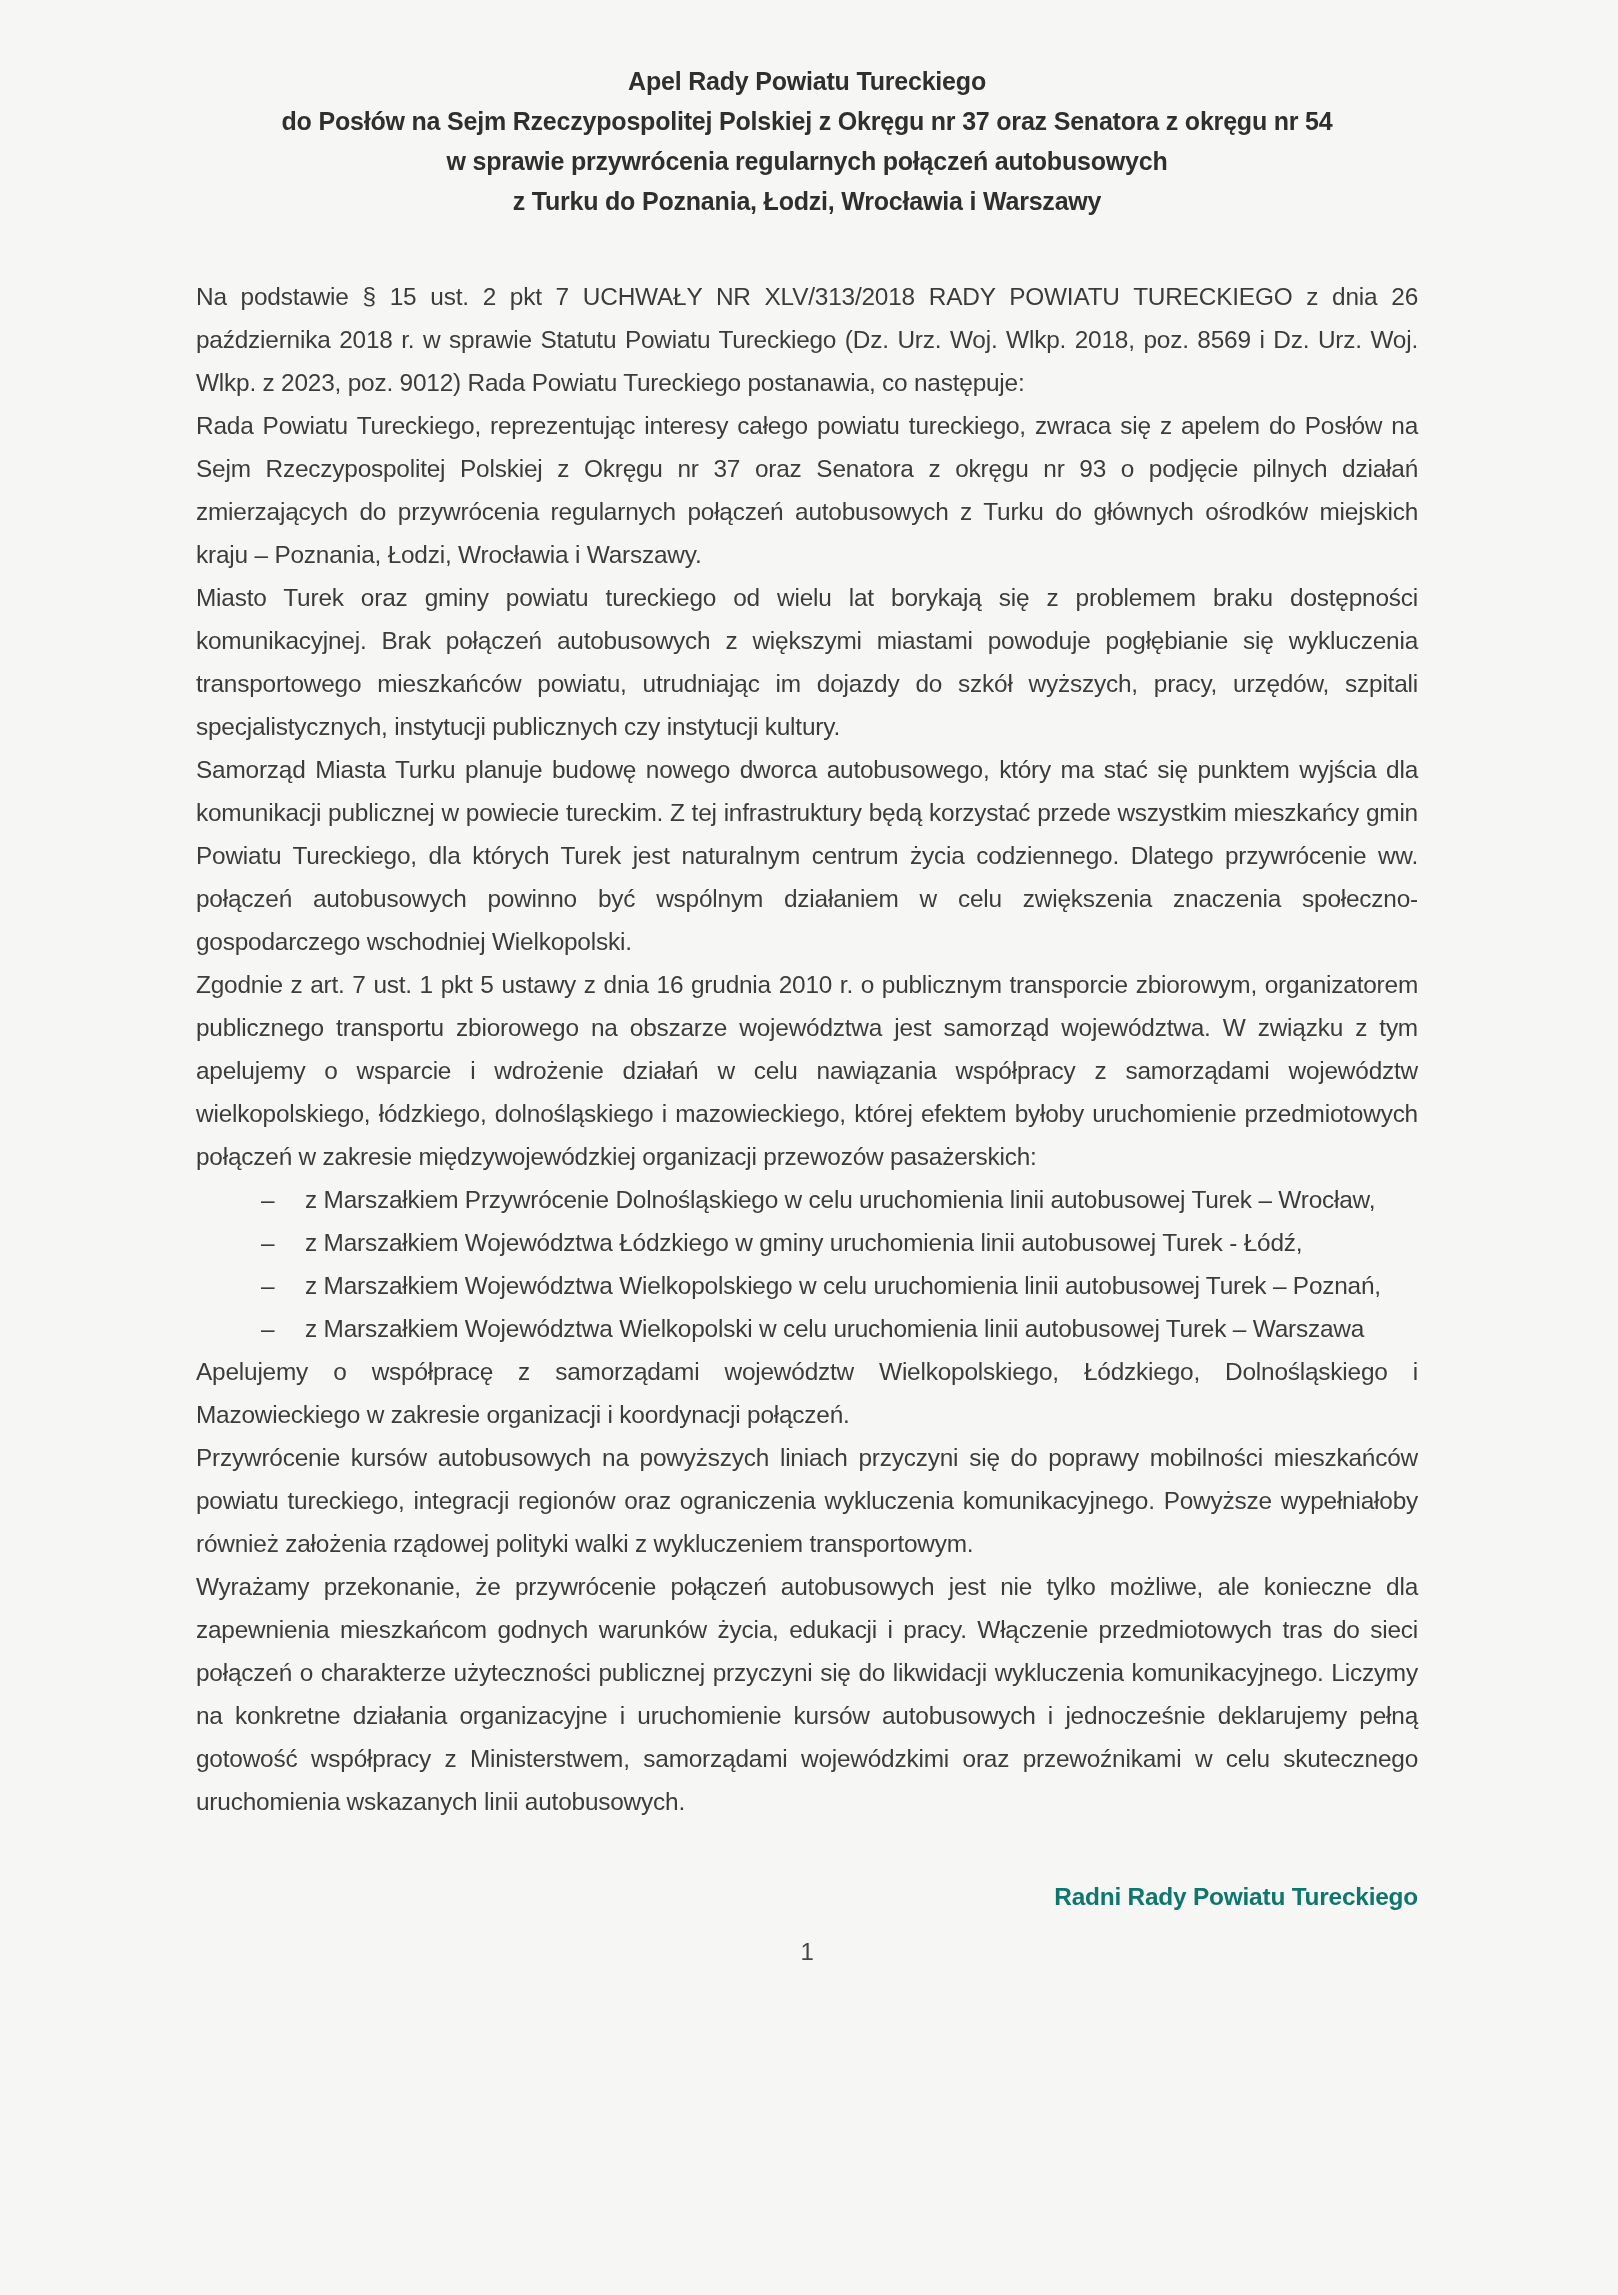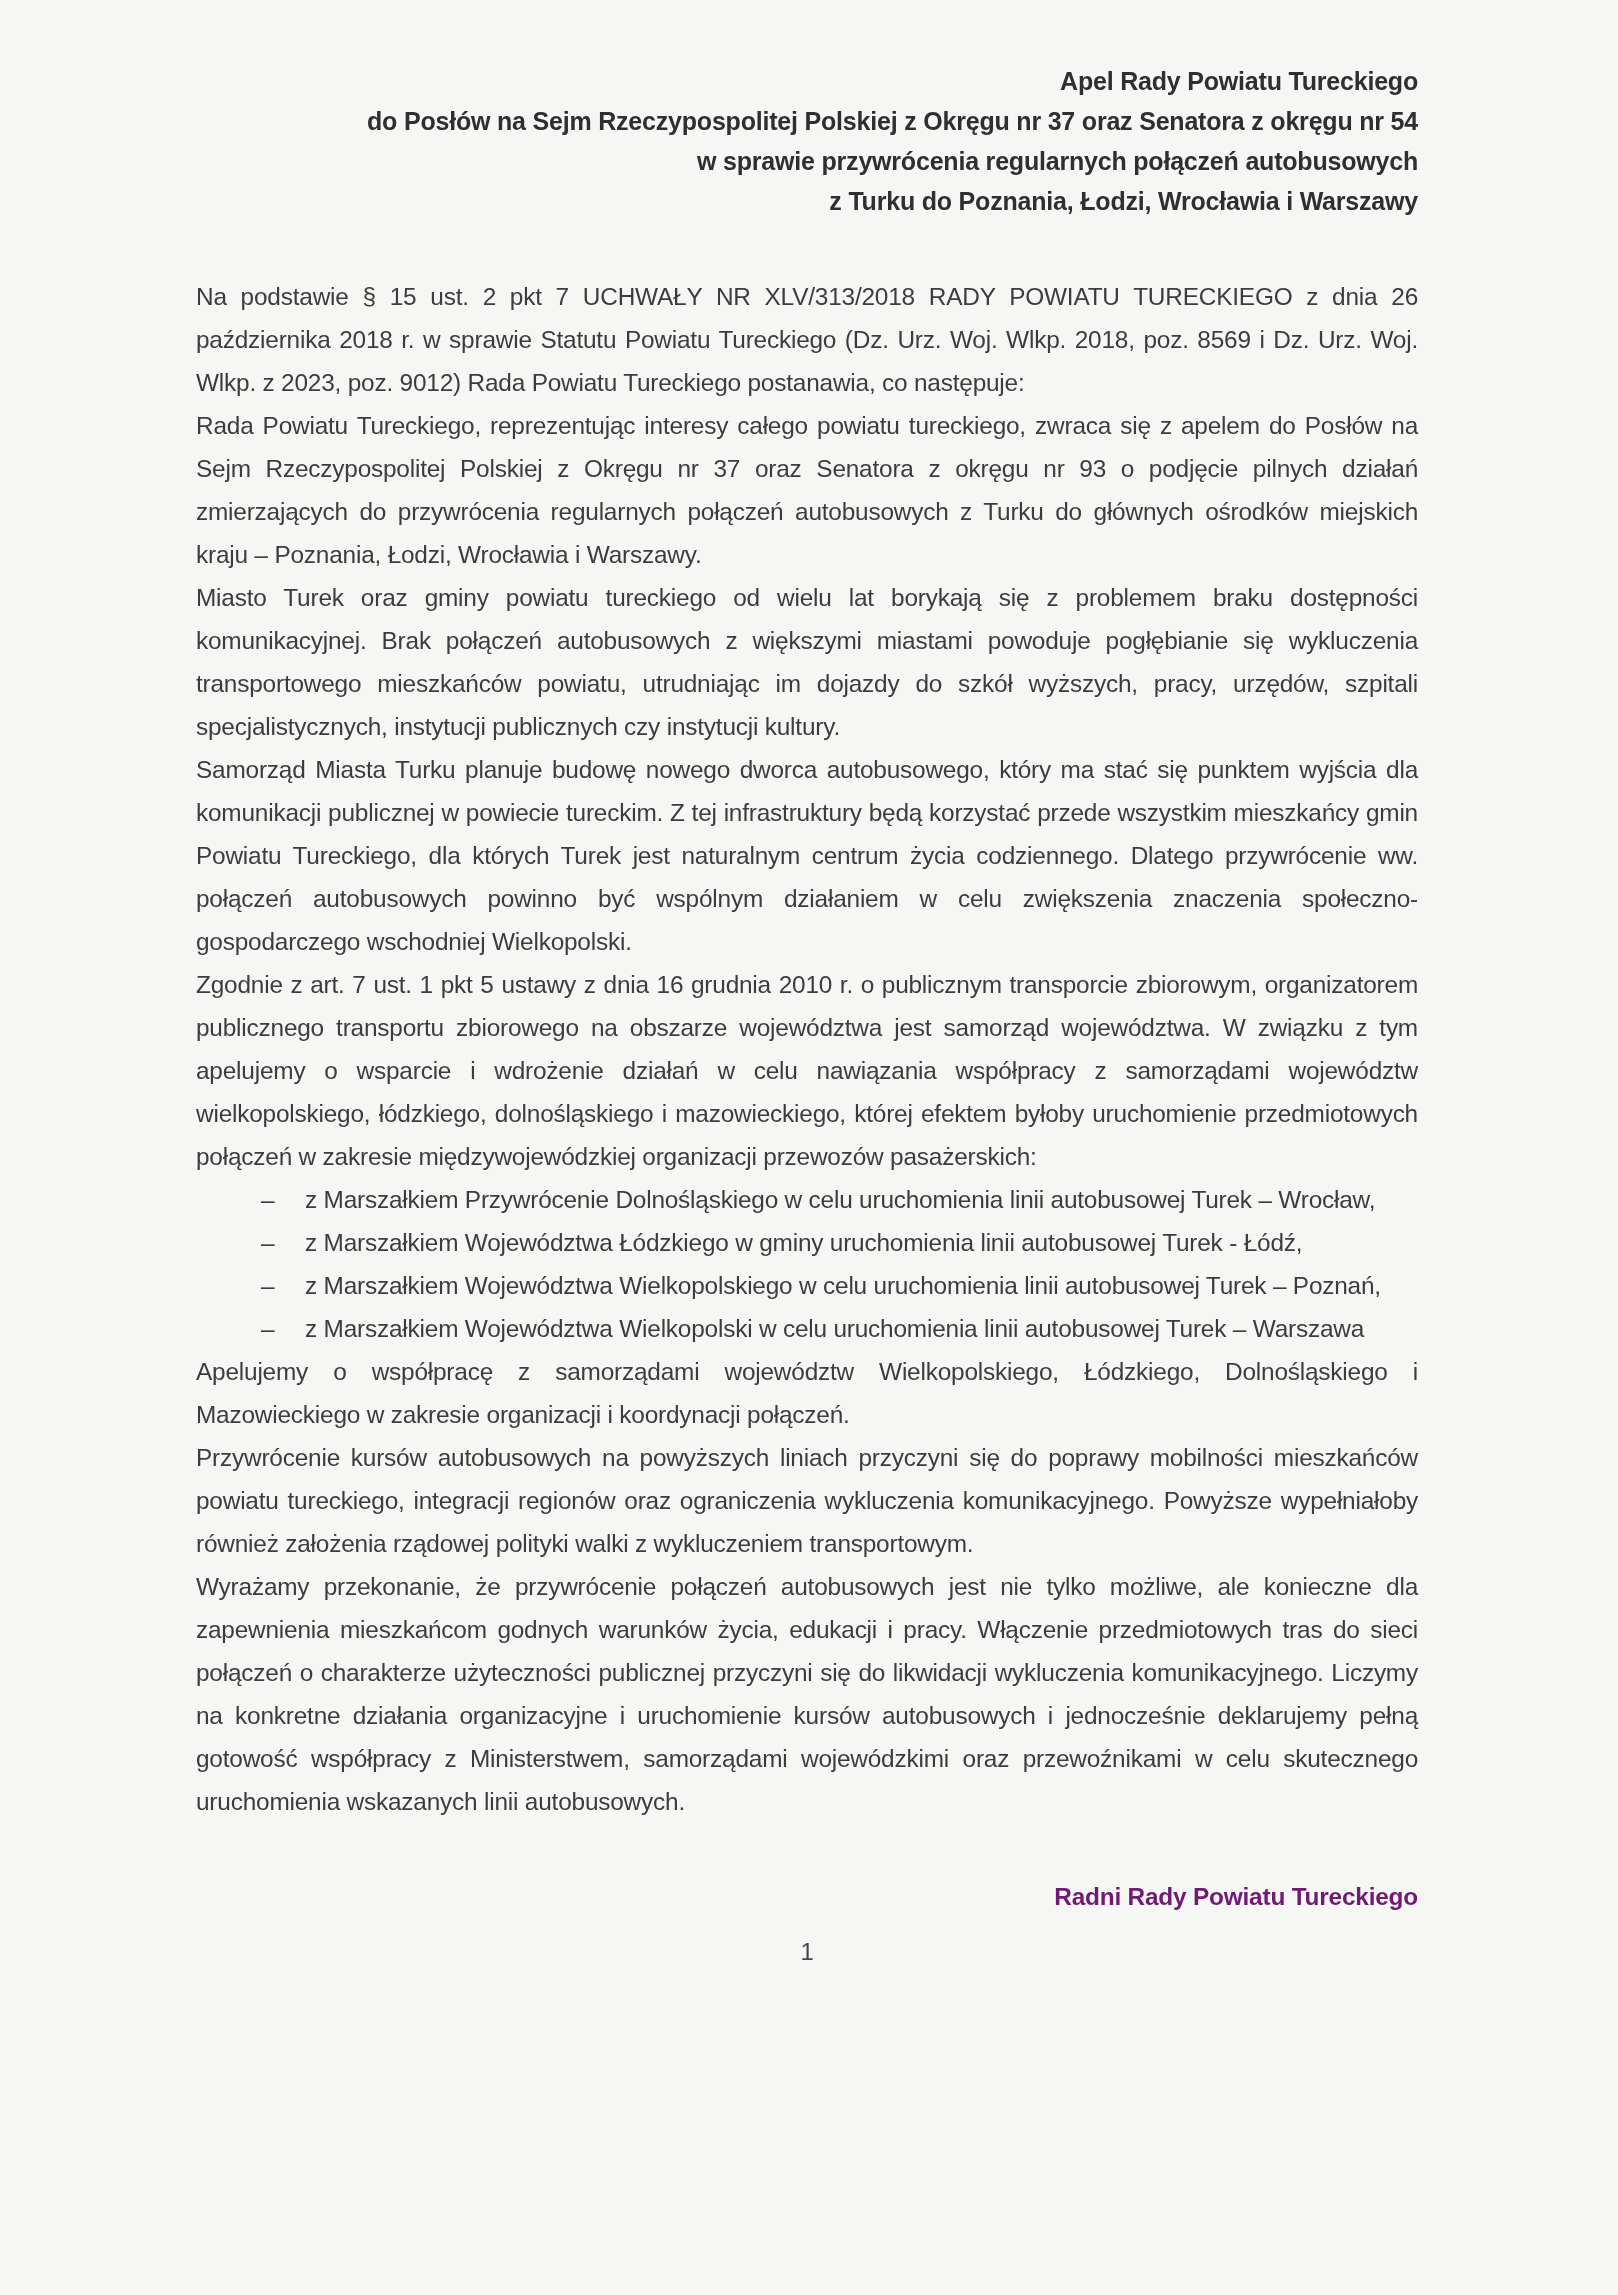--- a/index.html
+++ b/index.html
@@ -12,21 +12,21 @@
     width: 1618px;
     height: 2295px;
     background: #f6f6f4;
     font-family: "Liberation Sans", sans-serif;
     color: #3c3c3c;
     box-sizing: border-box;
     padding: 61px 200px 0 196px;
     overflow: hidden;
   }
   .doc-title {
-    text-align: right;
+    text-align: center;
     font-weight: 700;
     font-size: 25px;
     line-height: 40px;
     color: #2f2f2f;
     letter-spacing: -0.2px;
     margin: 0 0 54px 0;
   }
   .doc-title .title-line { display: block; }
   .body-text {
     font-size: 24.4px;
@@ -47,21 +47,21 @@
   }
   .bullet-item .dash {
     position: absolute;
     left: 65px;
     top: 0;
   }
   .signature {
     margin-top: 54px;
     text-align: right;
     font-weight: 700;
-    color: #701a75;
+    color: #0f766e;
     font-size: 24.4px;
     line-height: 40px;
   }
   .page-number {
     margin-top: 14.5px;
     text-align: center;
     font-size: 24px;
     line-height: 40px;
     color: #464646;
   }

